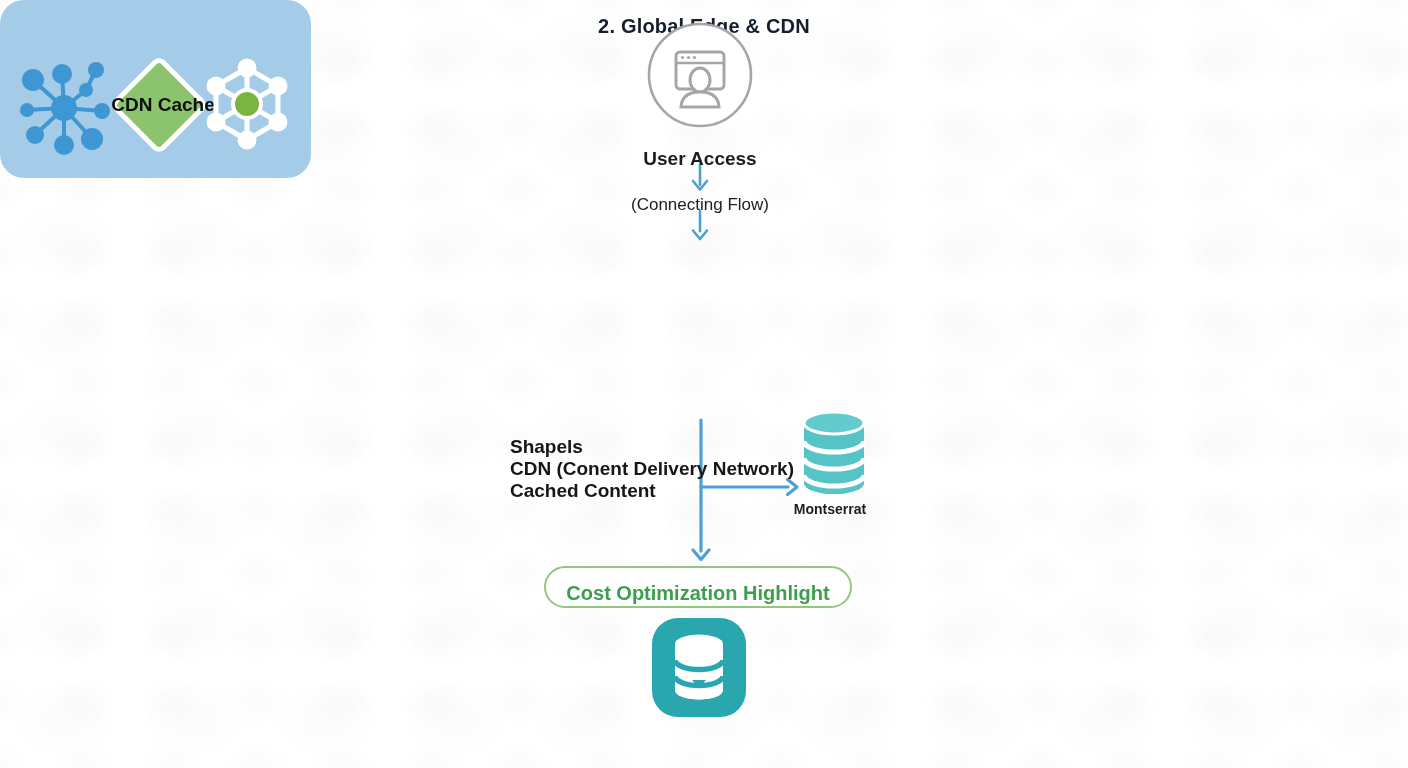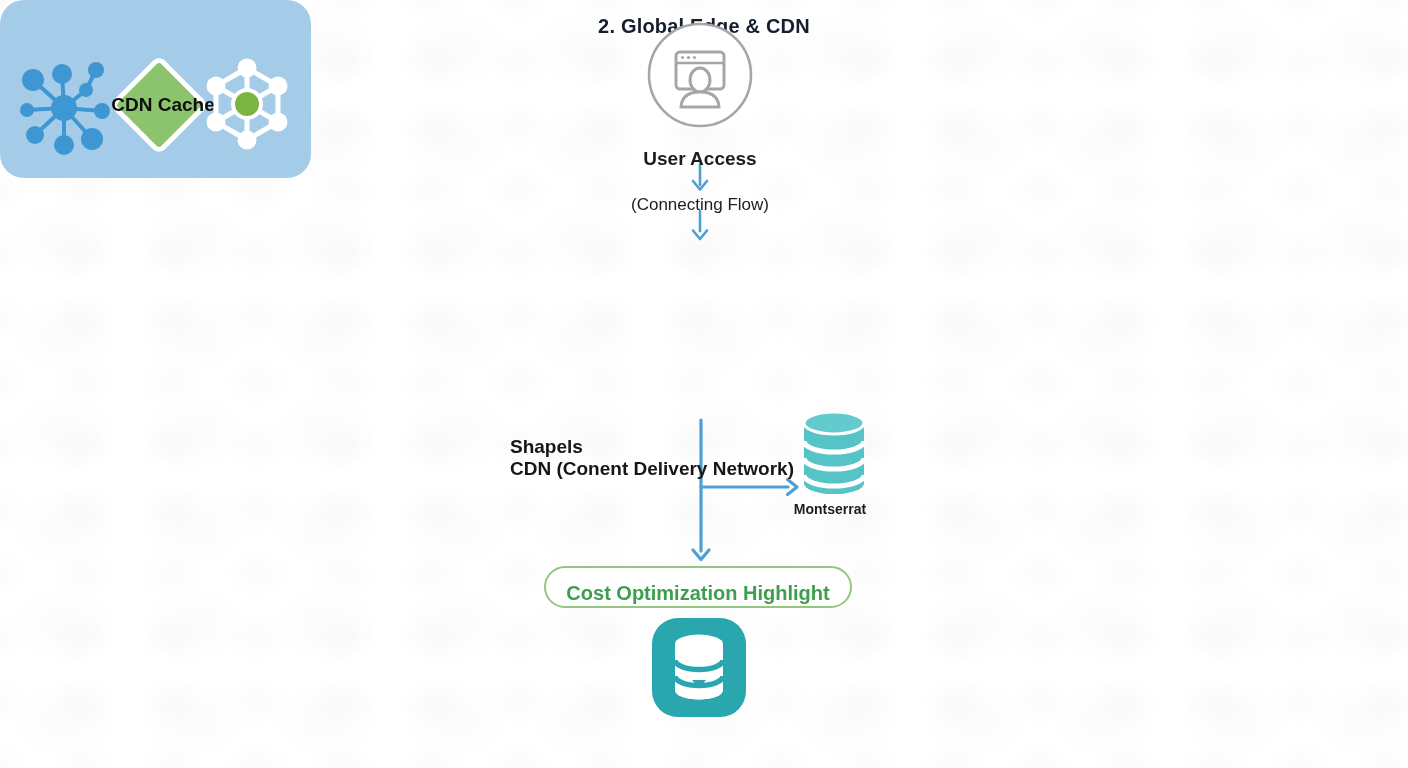--- a/index.html
+++ b/index.html
@@ -169,20 +169,21 @@
           <circle cx="19" cy="32" r="9.5"></circle>
         </g>
         <circle cx="50" cy="50" r="14" fill="#7cb442" stroke="#ffffff" stroke-width="4"></circle>
       </svg>
     </div>
   </div>
 
   <div class="annotation">
     <div>Shapels</div>
     <div>CDN (Conent Delivery Network)</div>
+    <div>Cached Content</div>
   </div>
 
   <div class="abs db-wrap">
     <svg width="66" height="88" viewBox="0 0 66 88">
 
       <path d="M3 14 V74 A30 11 0 0 0 63 74 V14 Z" fill="#56c4c6"></path>
       <ellipse cx="33" cy="74" rx="30" ry="11" fill="#56c4c6"></ellipse>
 
       <ellipse cx="33" cy="14" rx="30" ry="11" fill="#63cbcd" stroke="#ffffff" stroke-width="3"></ellipse>
 

